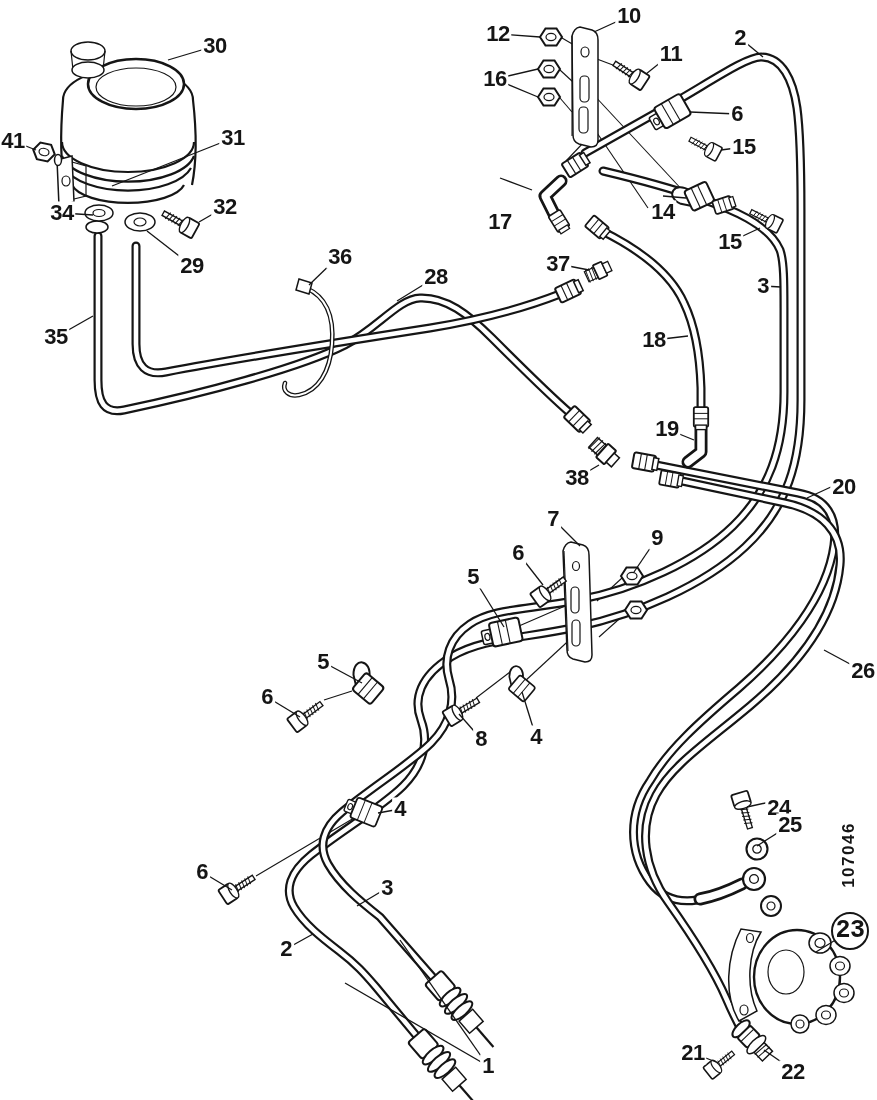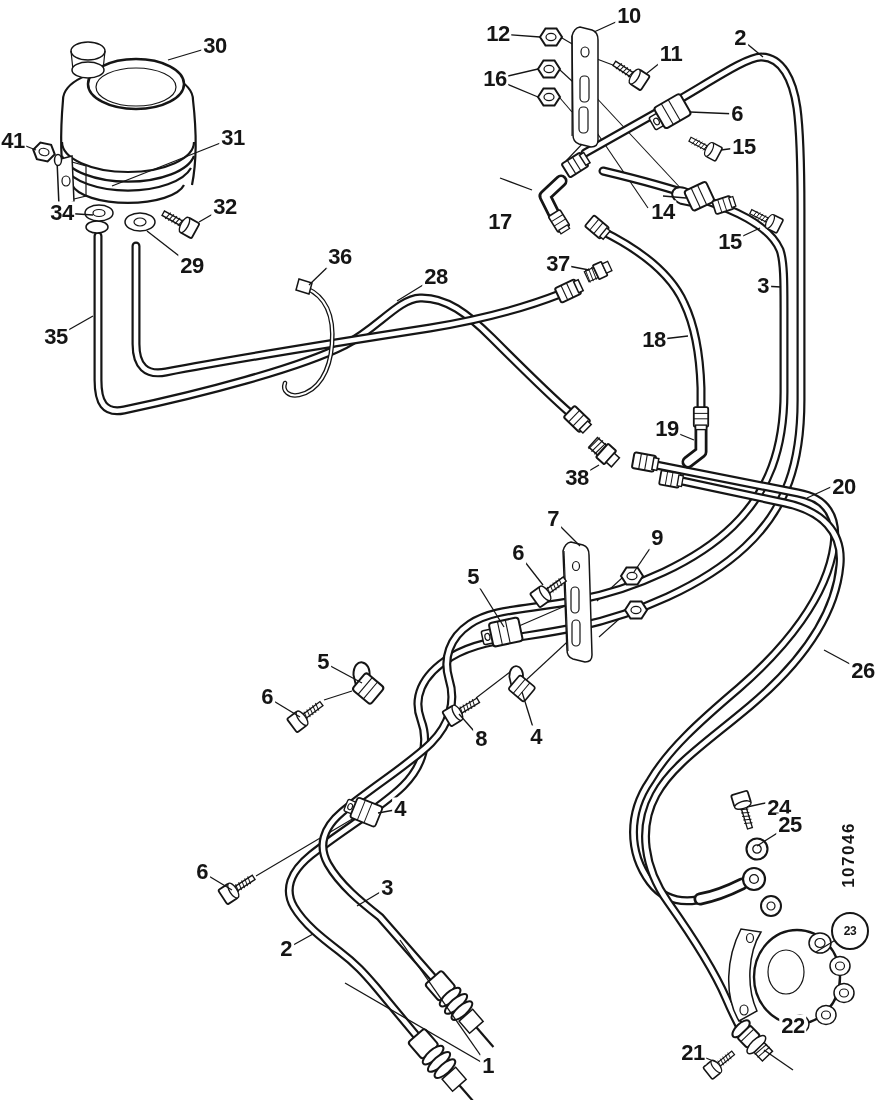--- a/index.html
+++ b/index.html
@@ -6,21 +6,21 @@
   html,body{margin:0;padding:0;background:#fff;}
   .stage{position:relative;width:877px;height:1100px;background:#fff;overflow:hidden;
          font-family:"Liberation Sans",sans-serif;}
   .artwork,.leaders{position:absolute;left:0;top:0;}
   .artwork{z-index:1}
   .leaders{z-index:2}
   .callout{position:absolute;z-index:3;transform:translate(-50%,-50%);
            font:bold 22px "Liberation Sans",sans-serif;color:#151515;
            background:#fff;padding:0 2px;line-height:1.05;letter-spacing:-0.5px;}
   .callout.circled{width:34px;height:34px;border:2.5px solid #151515;border-radius:50%;
-           display:flex;align-items:center;justify-content:center;padding:0;font-size:12px;}
+           display:flex;align-items:center;justify-content:center;padding:0;font-size:25px;font-family:Liberation Mono, monospace;}
   .drawing-number{position:absolute;z-index:3;left:849px;top:855px;
            transform:translate(-50%,-50%) rotate(-90deg);
            font:bold 17px "Liberation Sans",sans-serif;color:#151515;letter-spacing:1.5px;}
   
   .t9{fill:none;stroke:#151515;stroke-width:9;stroke-linecap:round;stroke-linejoin:round}
   .t9i{fill:none;stroke:#fff;stroke-width:4.6;stroke-linecap:round;stroke-linejoin:round}
   .t12{fill:none;stroke:#151515;stroke-width:13;stroke-linecap:round;stroke-linejoin:round}
   .t12i{fill:none;stroke:#fff;stroke-width:7.5;stroke-linecap:round;stroke-linejoin:round}
   .t4{fill:none;stroke:#151515;stroke-width:4.6;stroke-linecap:round}
   .t4i{fill:none;stroke:#fff;stroke-width:2;stroke-linecap:round}
@@ -438,14 +438,14 @@
     <div class="callout" style="left: 400px; top: 809px;">4</div>
     <div class="callout" style="left: 202px; top: 872px;">6</div>
     <div class="callout" style="left: 387px; top: 888px;">3</div>
     <div class="callout" style="left: 286px; top: 949px;">2</div>
     <div class="callout" style="left: 488px; top: 1066px;">1</div>
     <div class="callout" style="left: 863px; top: 671px;">26</div>
     <div class="callout" style="left: 779px; top: 800px; margin-top: 8px;">24</div>
     <div class="callout" style="left: 790px; top: 825px;">25</div>
     <div class="callout circled" style="left: 850px; top: 931px;">23</div>
     <div class="callout" style="left: 693px; top: 1053px;">21</div>
-    <div class="callout" style="left: 793px; top: 1026px;">22</div>
+    <div class="callout" style="left: 793px; top: 1072px;">22</div>
   </div>
 
 </body></html>

